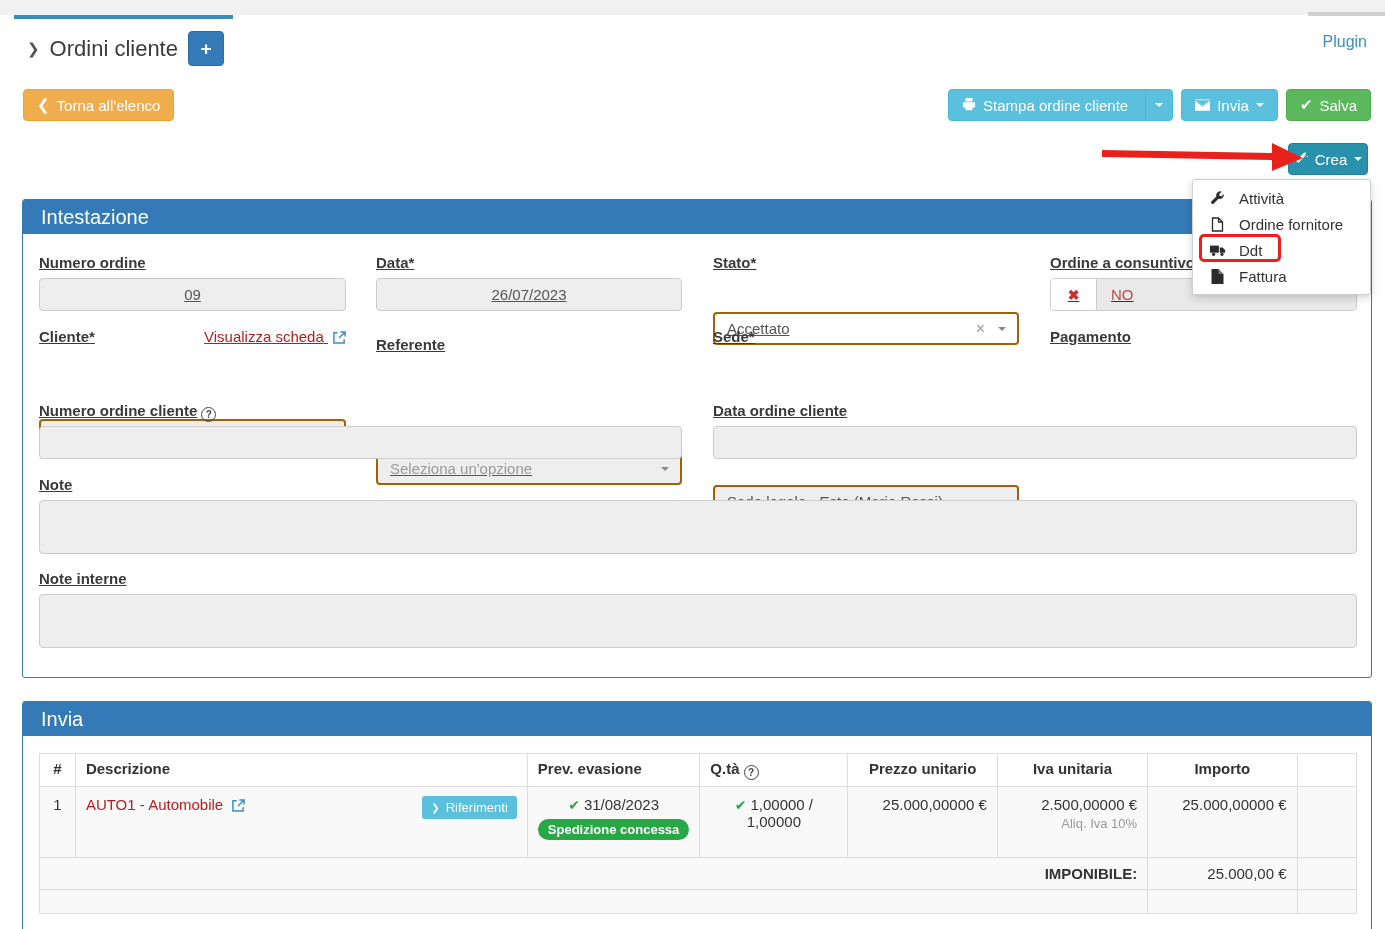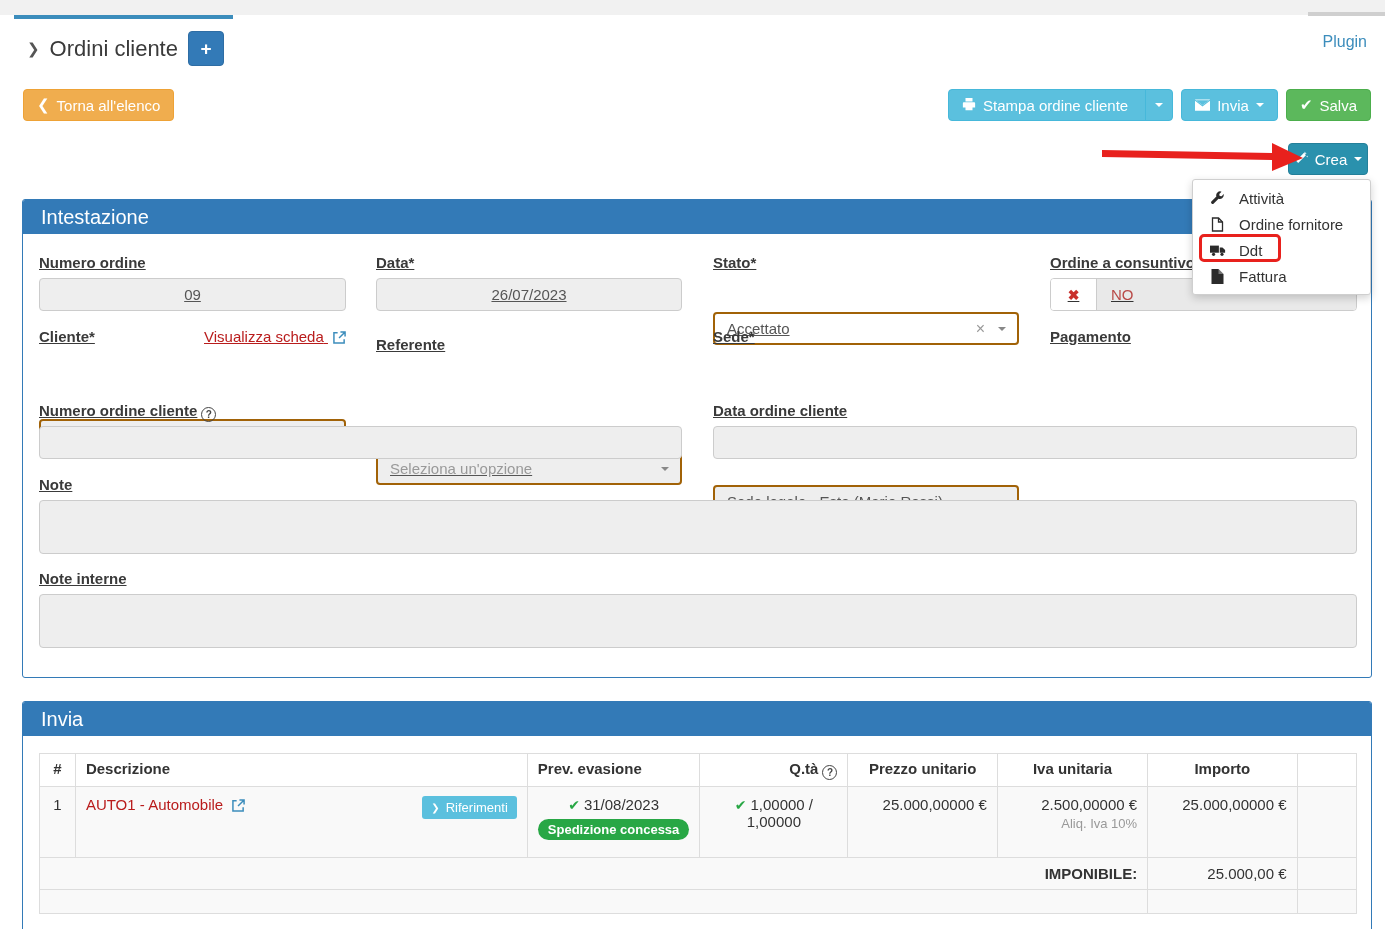--- a/index.html
+++ b/index.html
@@ -69,21 +69,21 @@
   .ig-field { flex:1; background:#e9e9e9; display:flex; align-items:center; padding-left:14px; color:#b94a48; font-size:15px; }
 
   
   table.righe { position:absolute; left:16px; top:51px; width:1318px; border-collapse:collapse; font-size:15px;
                 background:#fff; }
   table.righe th, table.righe td { border:1px solid #ddd; padding:6px 10px; vertical-align:top; }
   table.righe th { font-weight:bold; color:#333; height:33px; padding:6px 10px; }
   .col-num { width:36px; text-align:center; }
   .col-desc { width:456px; text-align:left; }
   .col-prev { width:166px; text-align:left; }
-  .col-qta { width:149px; text-align:right; }
+  .col-qta { width:149px; text-align:left; }
   .col-prezzo { width:150px; text-align:center; }
   .col-iva { width:151px; text-align:center; }
   .col-importo { width:150px; text-align:center; }
   .col-act { width:60px; }
   tr.row-data { background:#f9f9f9; height:71px; }
   tr.row-data td { padding-top:9px; }
   .desc-flex { display:flex; justify-content:space-between; align-items:flex-start; }
   .check { color:#28a745; font-size:14px; margin-right:4px; }
   .badge-rif { background:#5bc0de; color:#fff; font-size:13px; border-radius:3px; padding:4px 9px; cursor:pointer;
                display:inline-flex; align-items:center; gap:6px; white-space:nowrap; }

